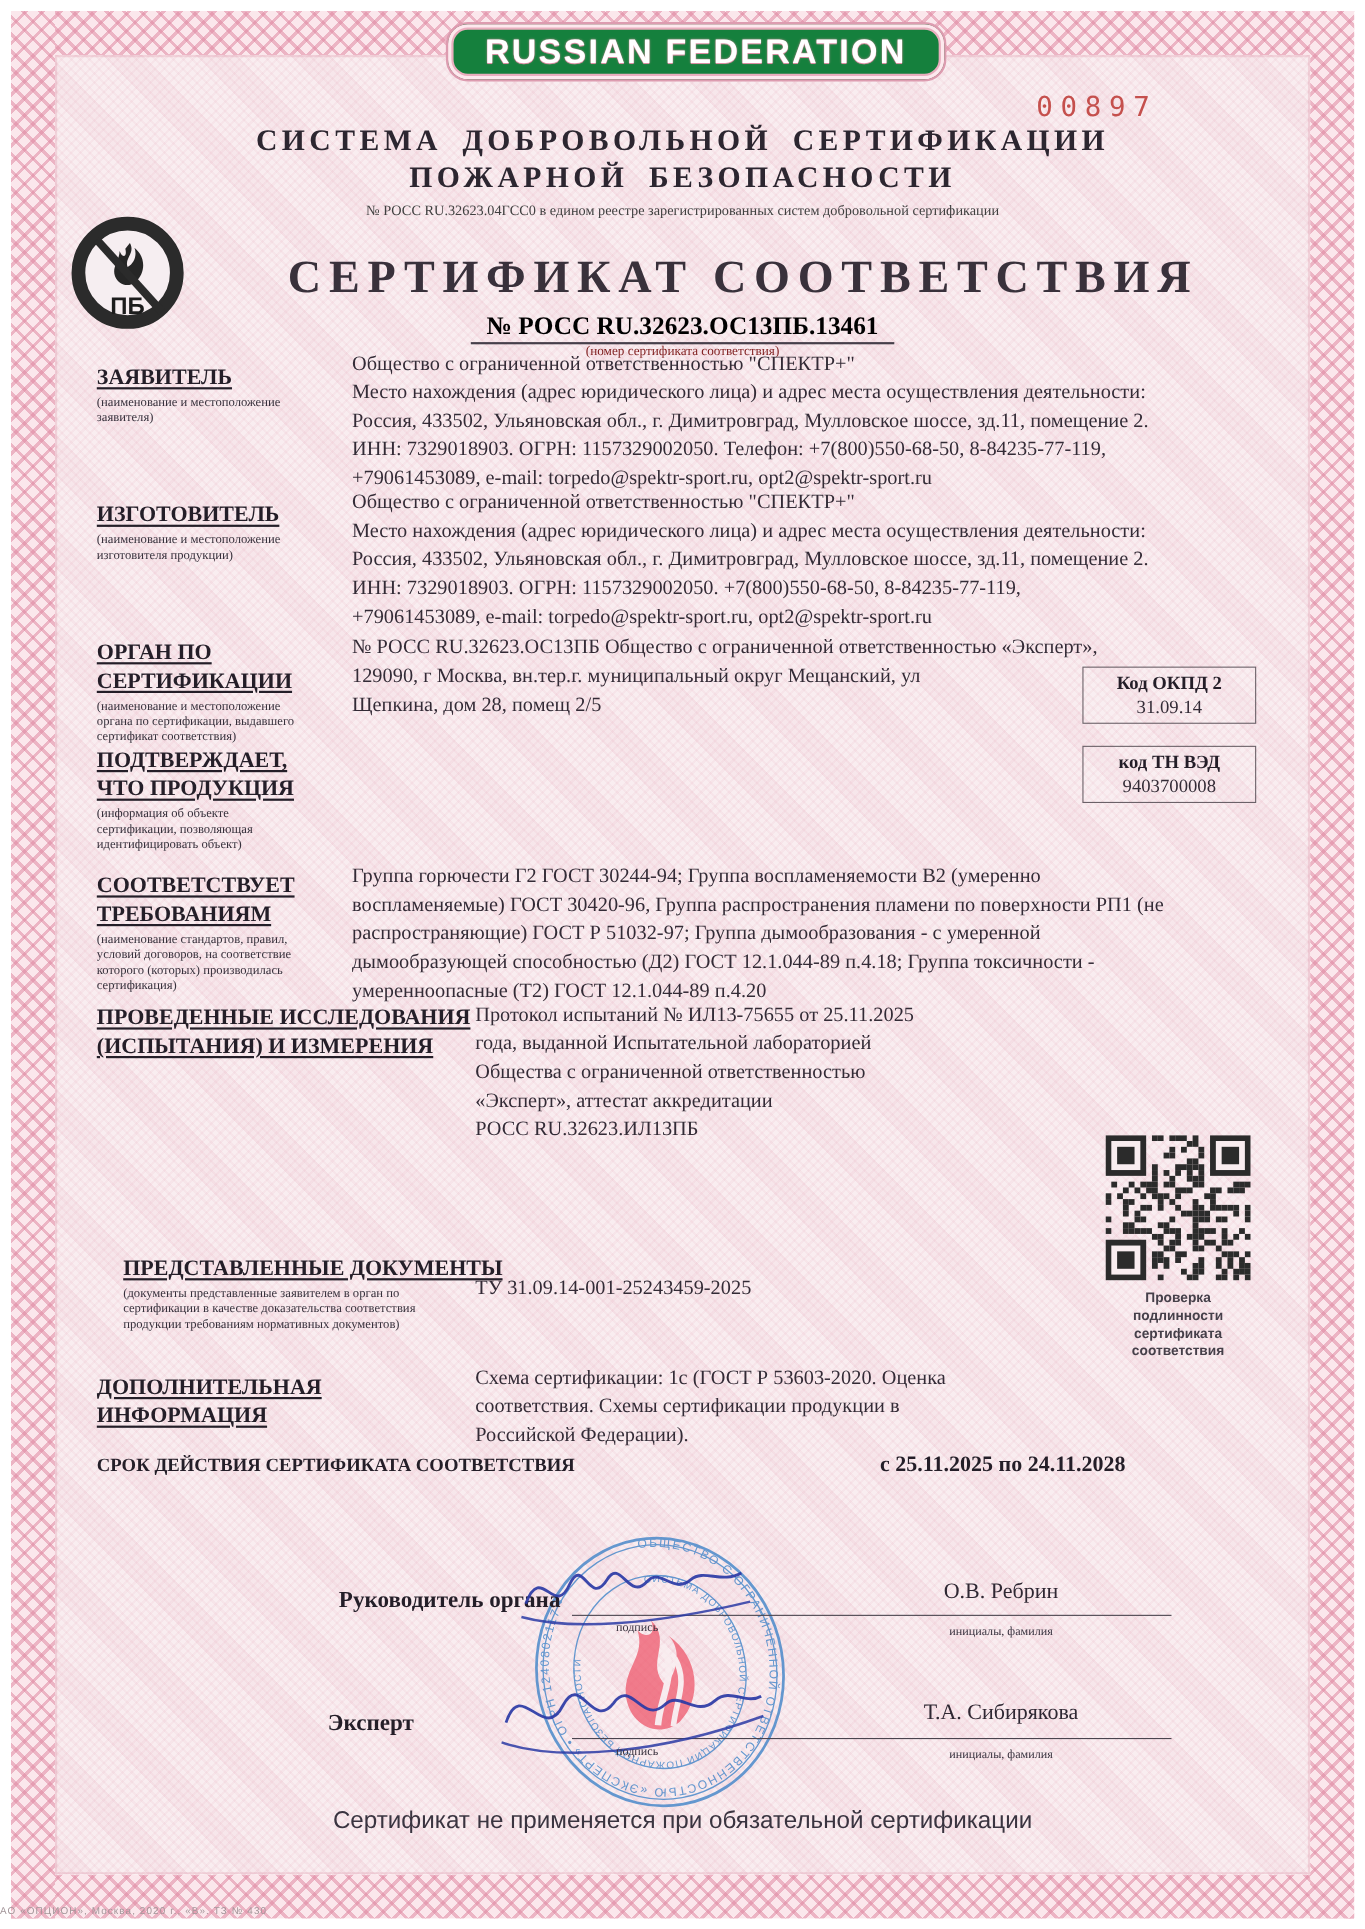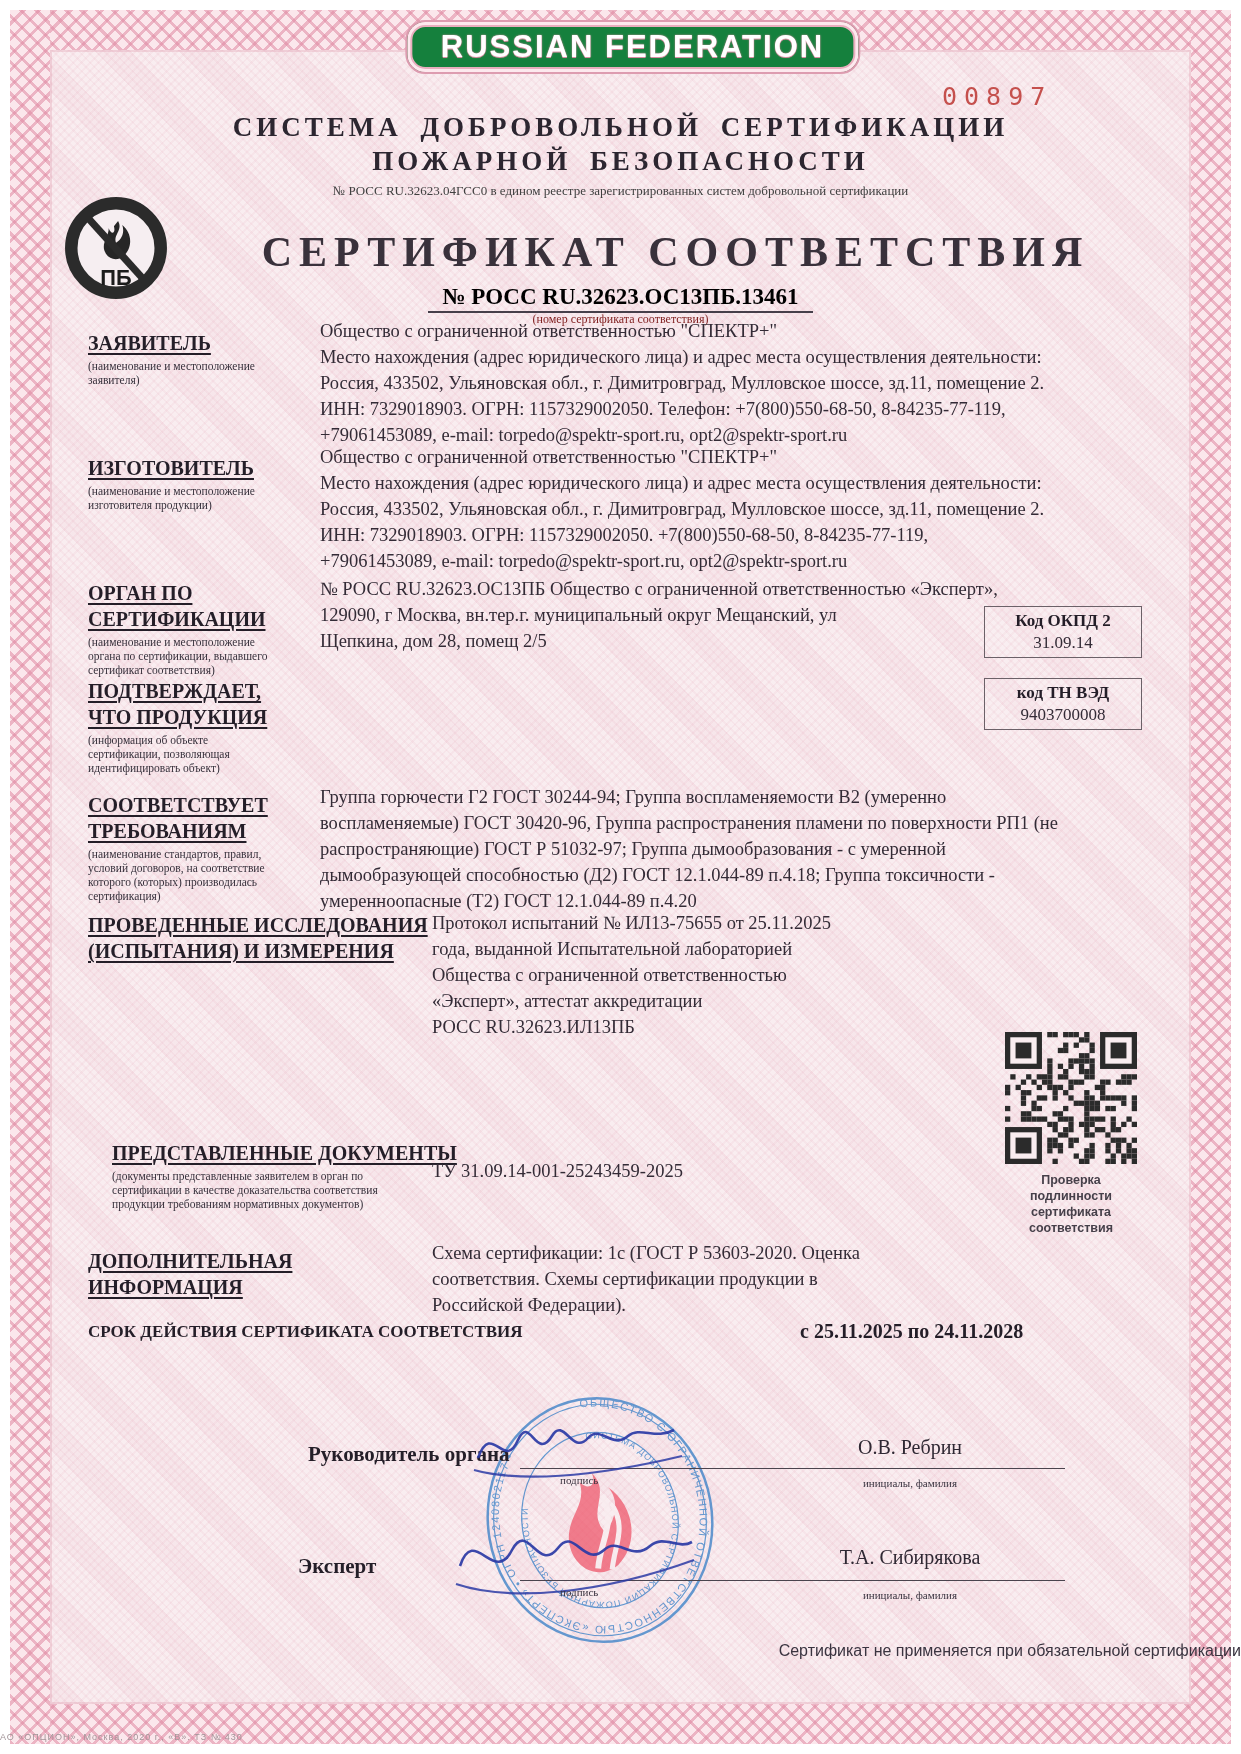--- a/index.html
+++ b/index.html
@@ -69,22 +69,22 @@
     font-family:"Liberation Sans",sans-serif;font-weight:bold;font-size:12.5px;
     line-height:16px;color:#46404a;white-space:pre-line;
   }
   .validity-label{top:1322px;left:88px;font-weight:bold;font-size:17px;color:#241e28;white-space:nowrap;}
   .validity-value{top:1320px;left:800px;font-weight:bold;font-size:20px;color:#241e28;white-space:nowrap;}
   .sig-role{font-weight:bold;font-size:21px;color:#241e28;white-space:nowrap;}
   .sig-line{border-top:1.5px solid #4a444e;height:0;}
   .sig-cap{font-size:11px;color:#3a3440;}
   .sig-name{font-size:20px;color:#2f2833;text-align:center;}
   .footer-note{
-    top:1642px;left:0;right:0;text-align:right;
-    font-family:"Liberation Sans",sans-serif;font-size:16px;color:#3a3440;
+    top:1642px;left:0;right:0;text-align:center;
+    font-family:"Liberation Sans",sans-serif;font-size:22px;color:#3a3440;
   }
   .microprint{
     top:1732px;left:0;right:0;text-align:left;font-family:"Liberation Sans",sans-serif;
     font-size:9px;letter-spacing:1px;color:#a39599;
   }
   .stamp{top:1380px;left:470px;width:260px;height:280px;opacity:.82;transform:rotate(-10deg);}
   .sig-svg{pointer-events:none;}
 </style>
 </head>
 <body>

